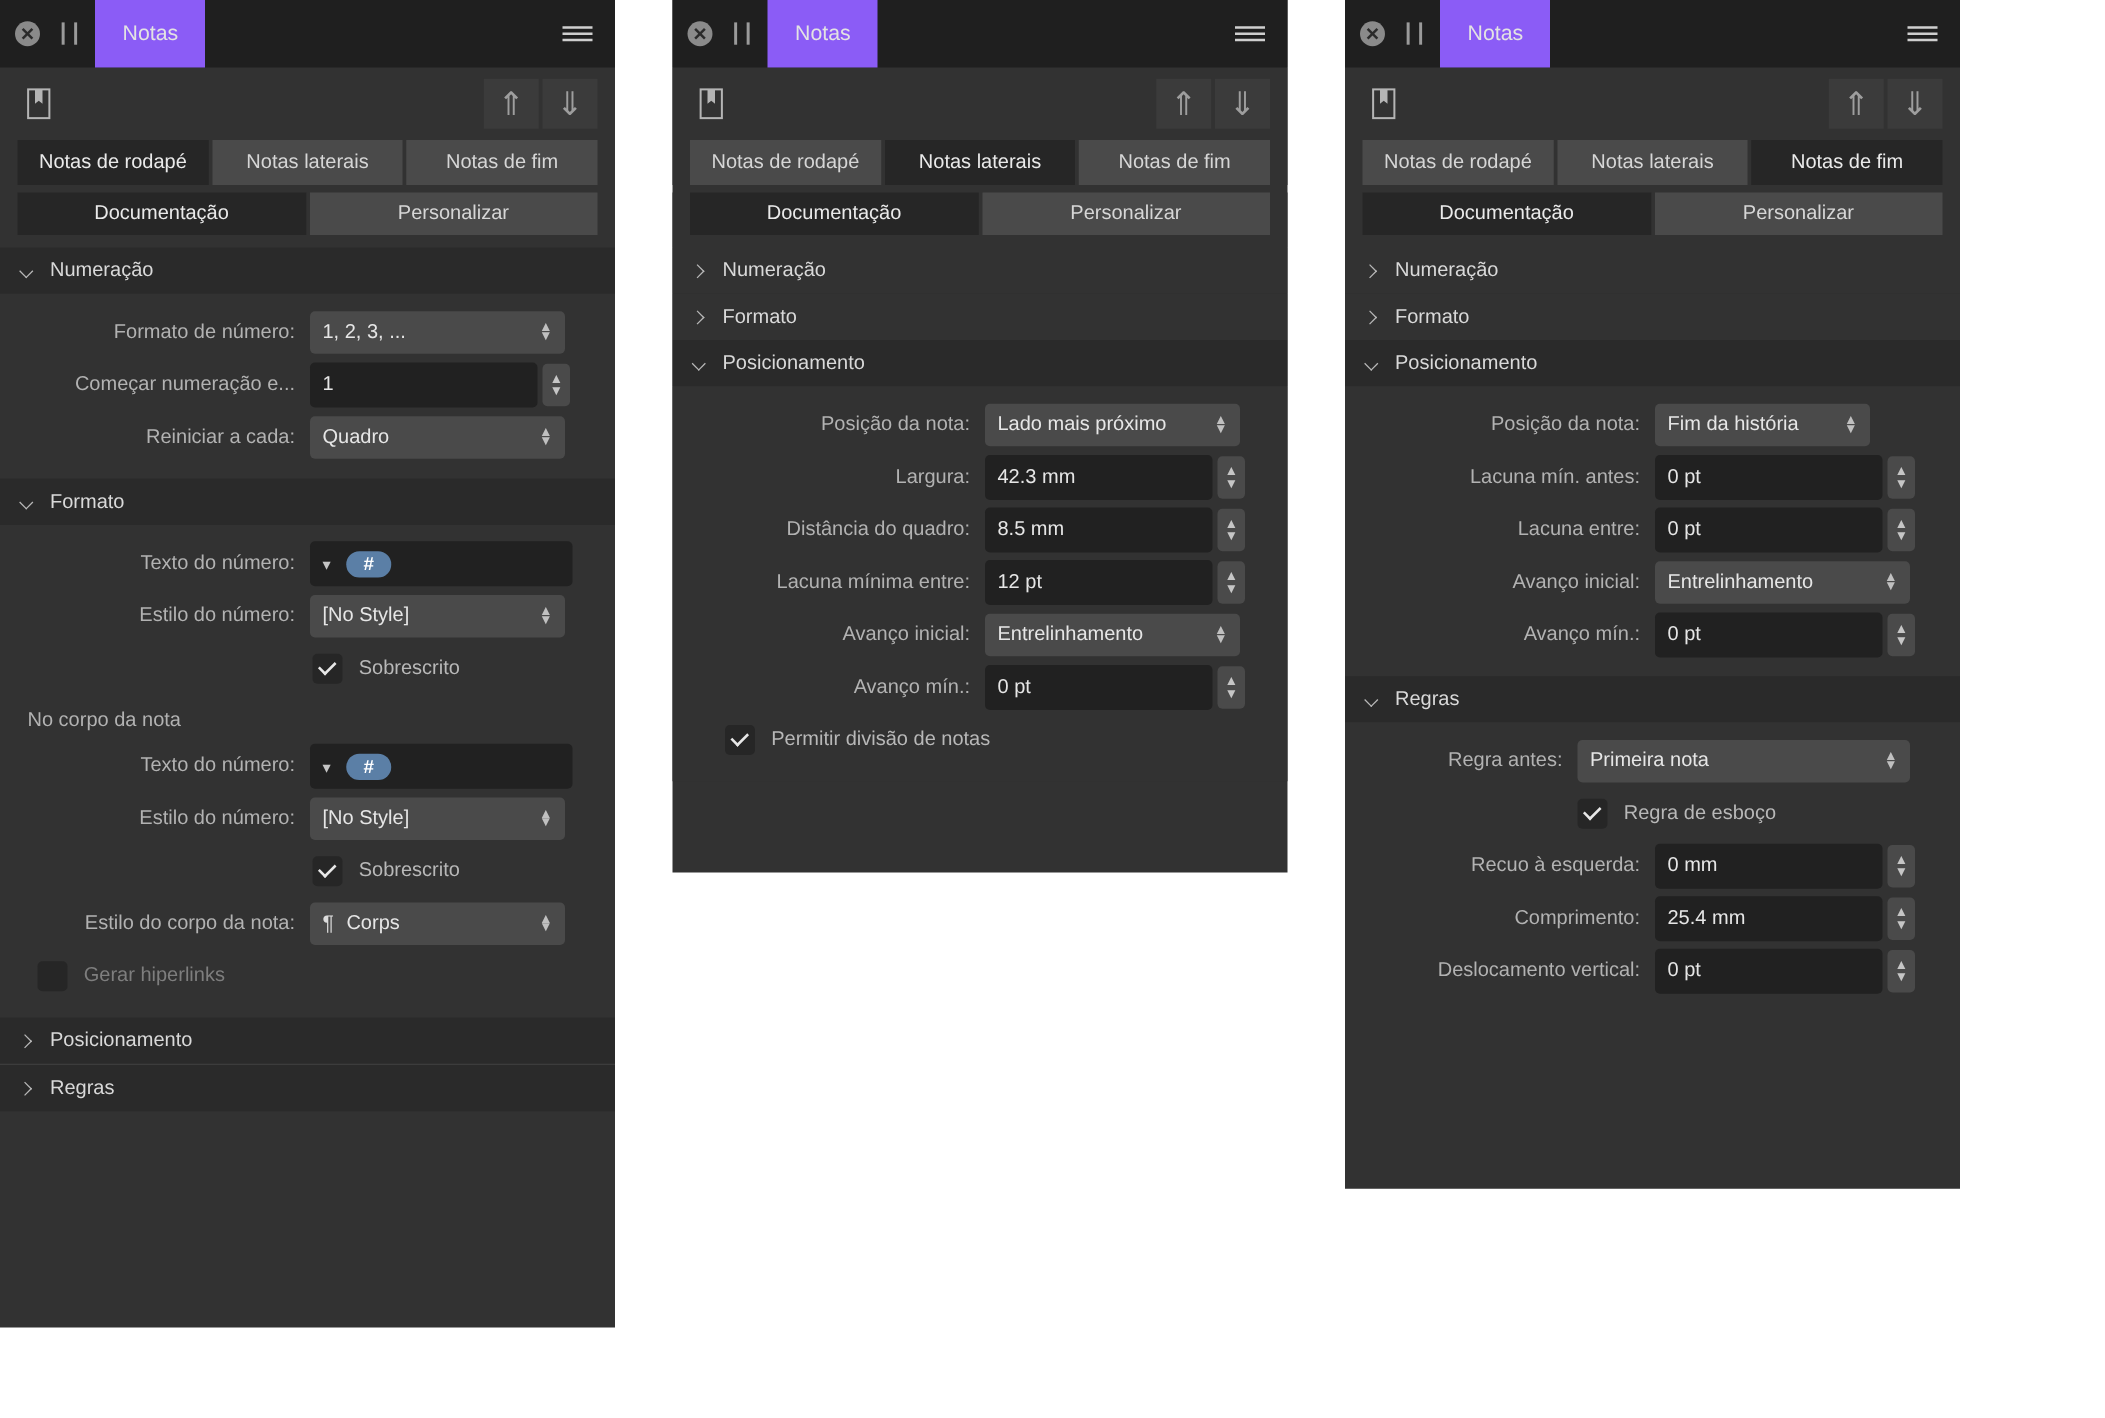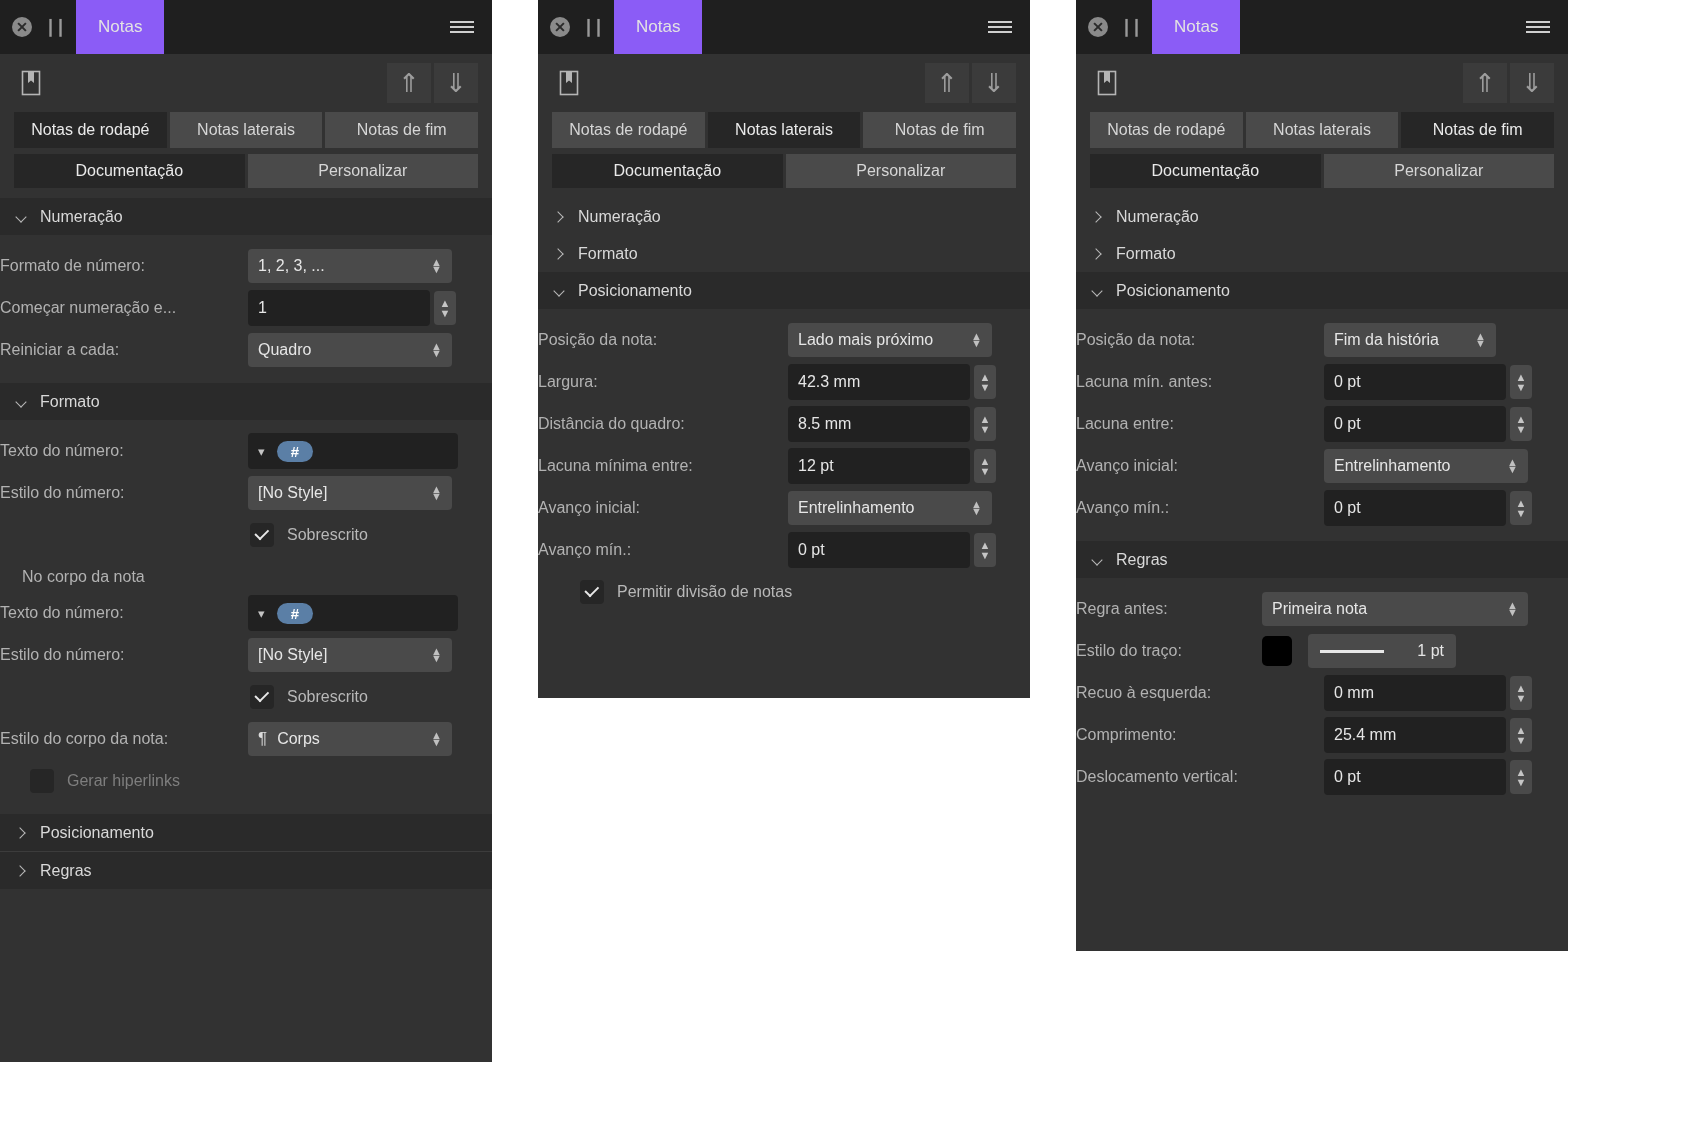--- a/index.html
+++ b/index.html
@@ -143,21 +143,21 @@
 
   .section-body { background: #323232; padding: 10px 0 12px 0; }
 
   
   .row {
     display: flex; align-items: center;
     min-height: 42px;
     padding: 0 16px 0 0;
   }
   .row .lbl {
-    text-align: left;
+    text-align: right;
     color: #b2b2b2;
     font-size: 16px;
     padding-right: 12px;
     white-space: nowrap;
     overflow: hidden;
   }
   .group-label {
     color: #b2b2b2; font-size: 16px;
     padding: 4px 0 6px 22px;
   }
@@ -664,29 +664,25 @@
         <div class="lbl" style="width:186px">Regra antes:</div>
         <div class="combo" style="width:266px">
           <span>Primeira nota</span>
           <span class="caret">
               <span>▲</span>
               <span>▼</span>
             </span>
         </div>
       </div>
 
-
-      <div class="row">
-        <div class="lbl" style="width:186px">Estilo do traço:</div>
-        <div class="swatch"></div>
-        <div class="stroke-preview" style="margin-left:16px;max-width:148px">
-          <span class="stroke-line"></span>
-          <span class="stroke-val">1 pt</span>
-        </div>
-      </div>
+      <div class="check-row" style="padding-left:186px">
+        <div class="checkbox on"></div>
+        <div class="check-label">Regra de esboço</div>
+      </div>
+
 
       <div class="row">
         <div class="lbl" style="width:248px">Recuo à esquerda:</div>
         <div class="field" style="width:182px;height:36px">
           <span>0 mm</span>
         </div>
         <div class="stepper">
             <span>▲</span>
             <span>▼</span>
           </div>

